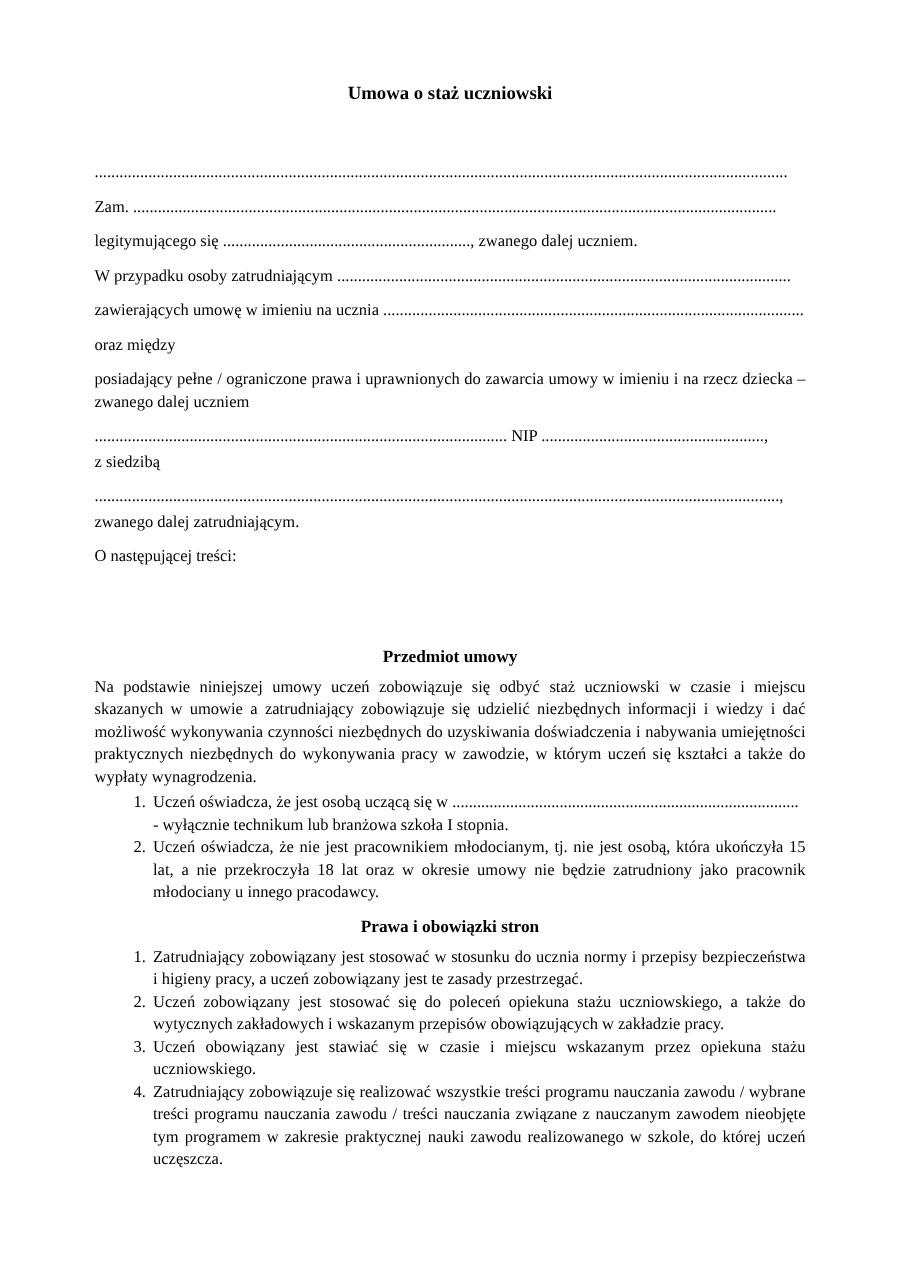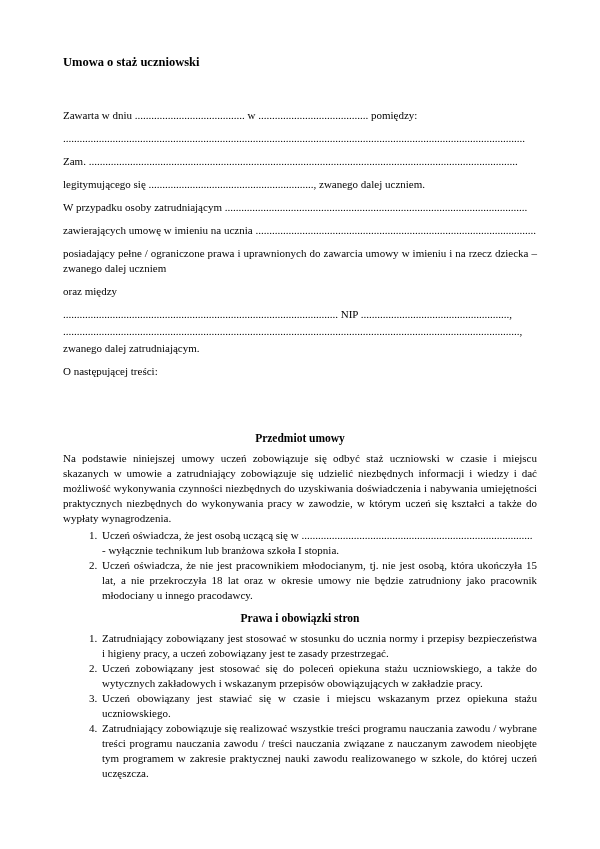--- a/index.html
+++ b/index.html
@@ -19,21 +19,21 @@
     box-sizing: border-box;
     width: 600px;
     height: 849px;
     padding: 55px 63px 0 63px;
     overflow: hidden;
     background: #ffffff;
   }
   .title {
     font-size: 12.5px;
     font-weight: bold;
-    text-align: left;
+    text-align: center;
     margin: 0 0 38px 0;
     line-height: 15px;
   }
   .line {
     margin: 0 0 8px 0;
     line-height: 15px;
   }
   .line.tight {
     margin-bottom: 2px;
   }
@@ -65,29 +65,29 @@
     padding-left: 2px;
   }
 </style>
 </head>
 <body>
 
 <div class="page">
 
   <h1 class="title">Umowa o staż uczniowski</h1>
 
-  <p class="line">Zawarta w dniu ........................................ w ........................................ pomiędzy:</p>
   <p class="line">........................................................................................................................................................................</p>
   <p class="line">Zam. ............................................................................................................................................................</p>
   <p class="line">legitymującego się ............................................................, zwanego dalej uczniem.</p>
   <p class="line">W przypadku osoby zatrudniającym ..............................................................................................................</p>
   <p class="line">zawierających umowę w imieniu na ucznia ......................................................................................................</p>
+  <p class="line">oraz między</p>
   <p class="line just">posiadający pełne / ograniczone prawa i uprawnionych do zawarcia umowy w imieniu i na rzecz dziecka – zwanego dalej uczniem</p>
-  <p class="line">oraz między</p>
   <p class="line tight">.................................................................................................... NIP ......................................................,</p>
+  <p class="line">z siedzibą</p>
   <p class="line tight">......................................................................................................................................................................,</p>
   <p class="line">zwanego dalej zatrudniającym.</p>
   <p class="line">O następującej treści:</p>
 
   <h2 class="heading gap-top">Przedmiot umowy</h2>
   <p class="para just">Na podstawie niniejszej umowy uczeń zobowiązuje się odbyć staż uczniowski w czasie i miejscu skazanych w umowie a zatrudniający zobowiązuje się udzielić niezbędnych informacji i wiedzy i dać możliwość wykonywania czynności niezbędnych do uzyskiwania doświadczenia i nabywania umiejętności praktycznych niezbędnych do wykonywania pracy w zawodzie, w którym uczeń się kształci a także do wypłaty wynagrodzenia.</p>
 
   <ol class="list">
     <li>Uczeń oświadcza, że jest osobą uczącą się w ....................................................................................
 - wyłącznie technikum lub branżowa szkoła I stopnia.</li>

